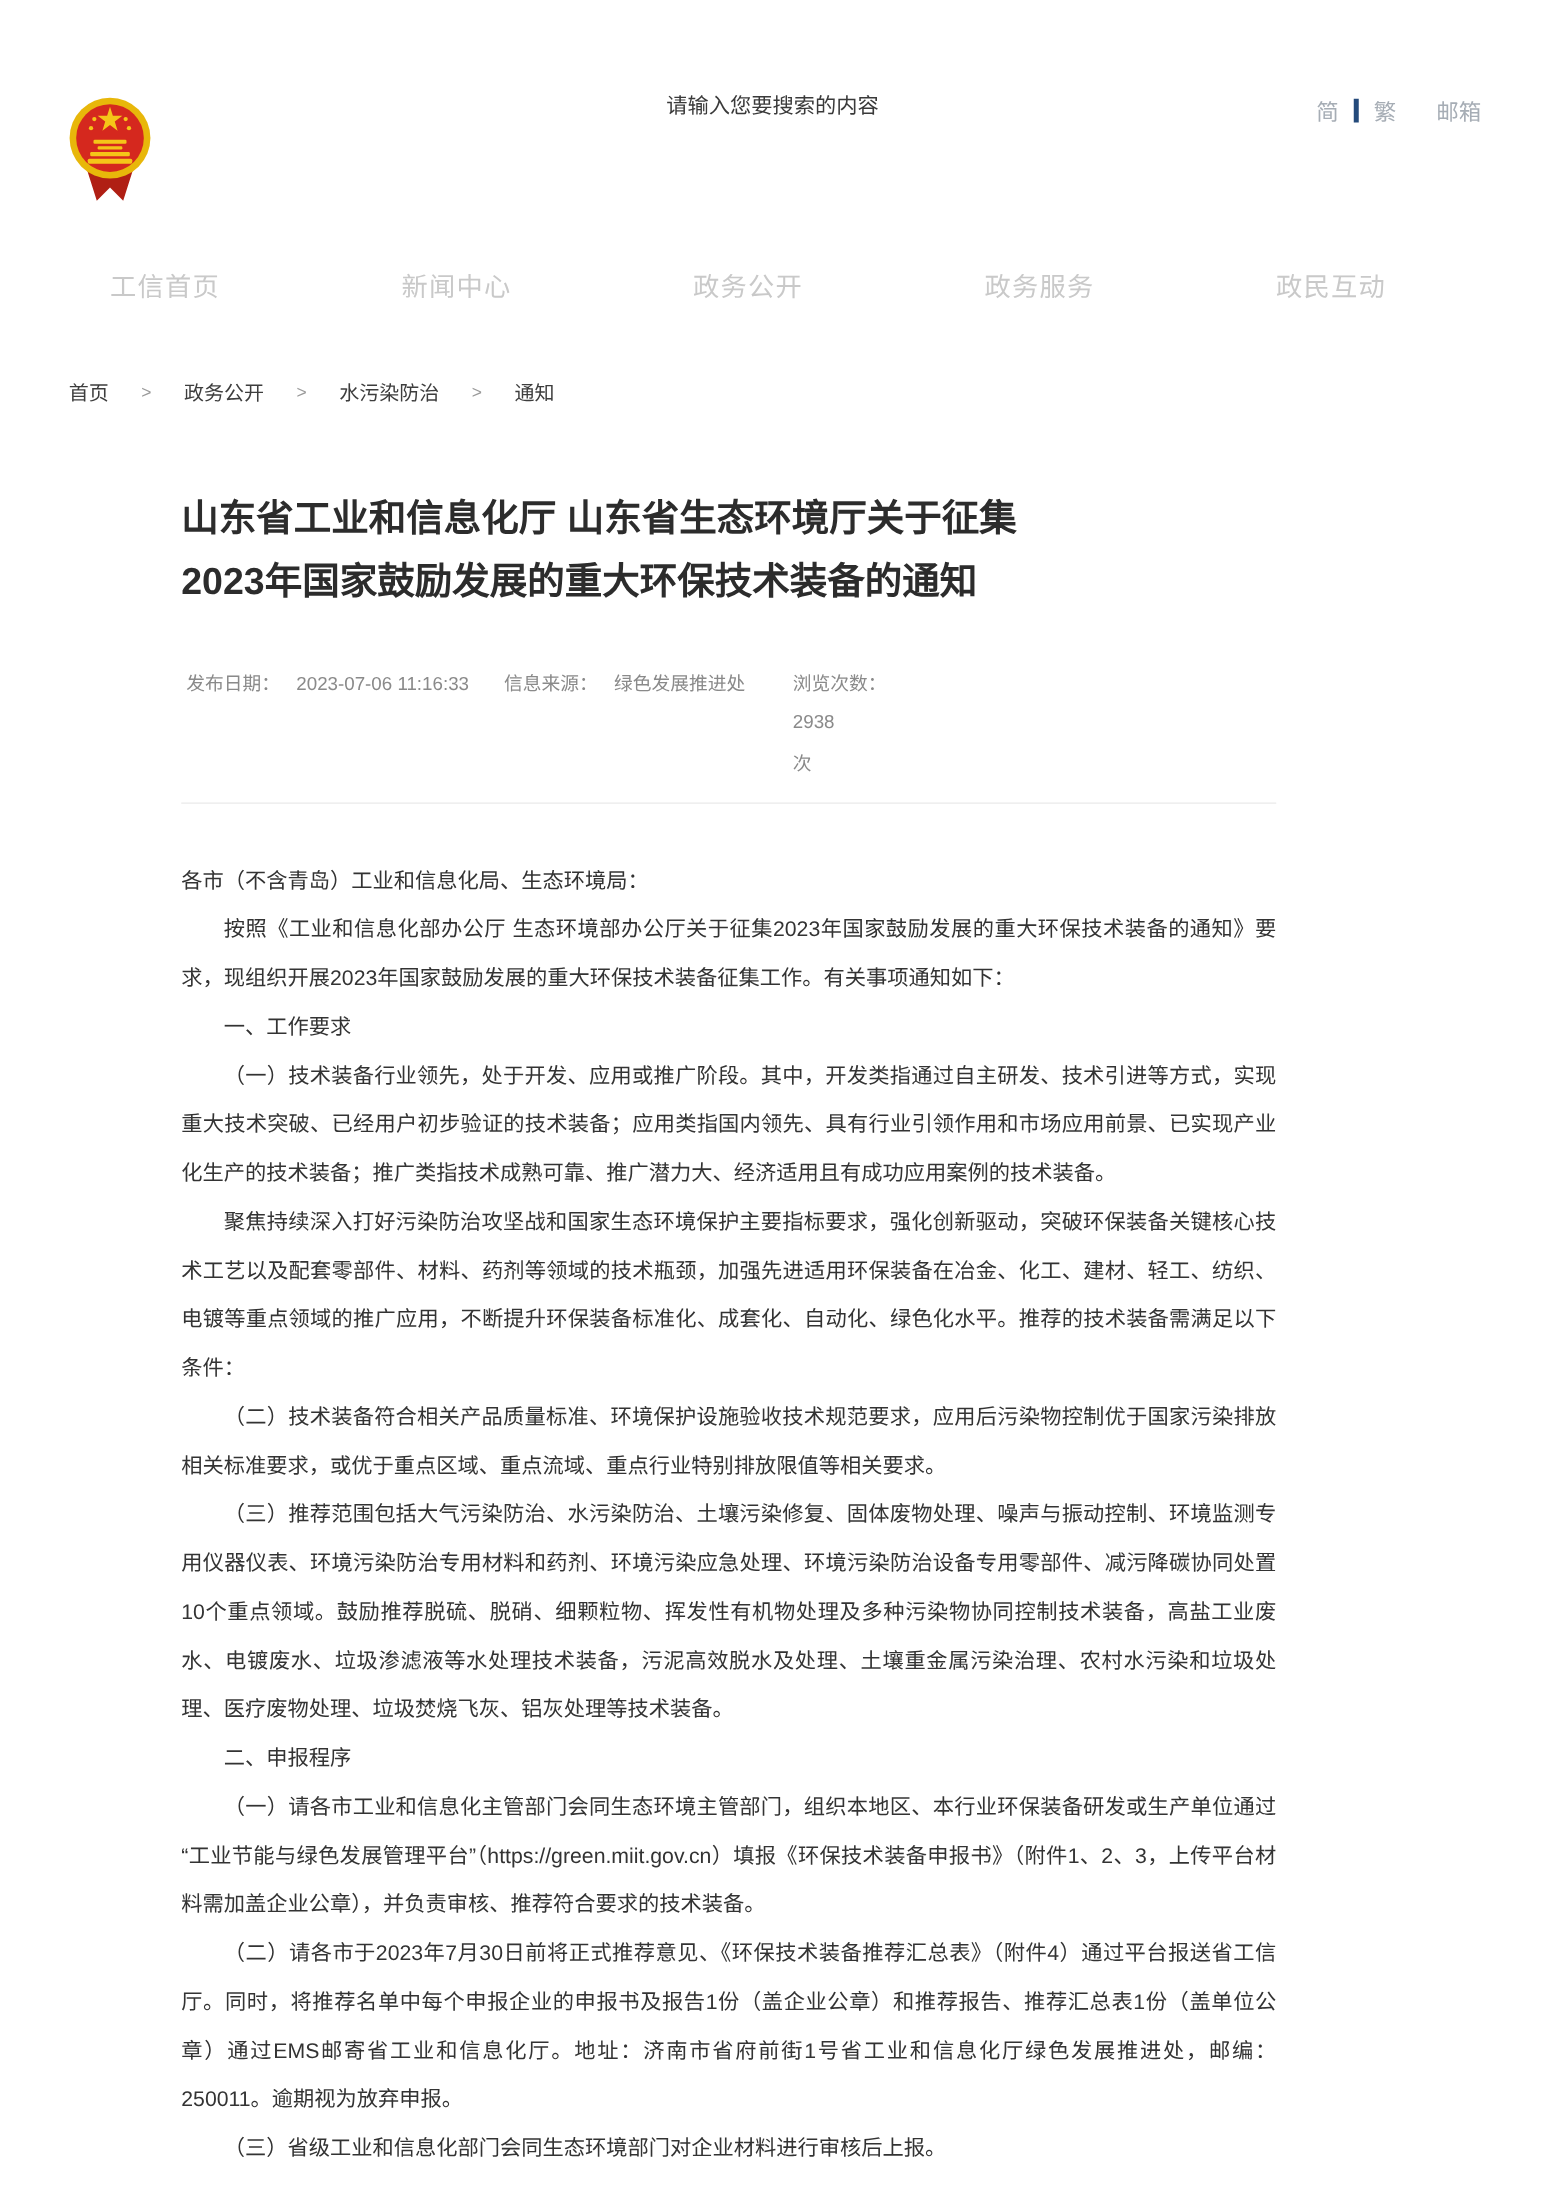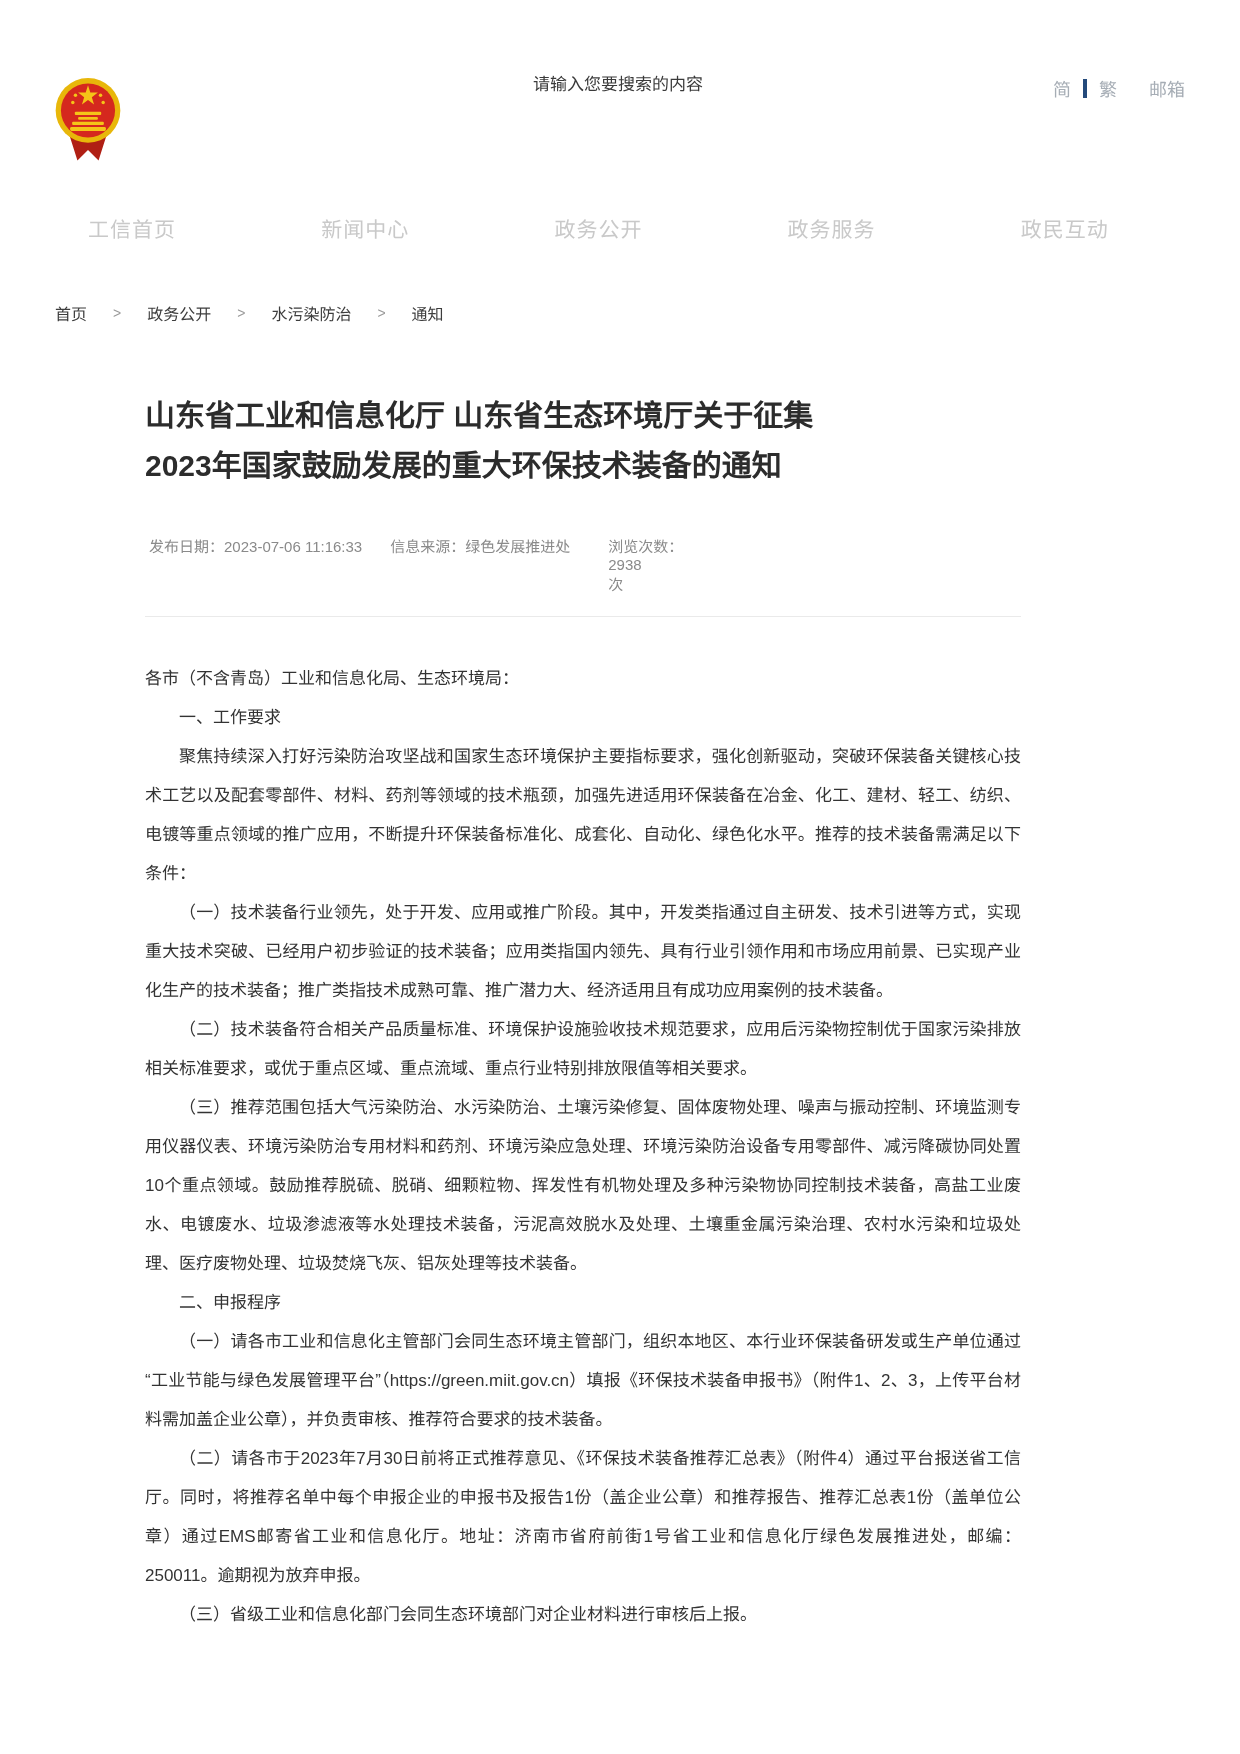--- a/index.html
+++ b/index.html
@@ -92,21 +92,21 @@
   }
   .meta {
     margin-top: 44px;
     display: flex;
     align-items: baseline;
     font-size: 15px;
     color: #8a8a8a;
     padding: 0 4px 22px 4px;
     border-bottom: 1px solid #eaeaea;
   }
-  .meta .grp { display: flex; align-items: baseline; }
+  .meta .grp { display: flex; align-items: baseline; gap: 13px; }
   .meta .grp + .grp { margin-left: 28px; }
   .meta .views { margin-left: auto; flex-direction: column; }
   .meta .views .num { margin: 0 26px 0 10px; }
 
   .doc-number {
     margin-top: 16px;
     text-align: center;
     font-size: 18px;
     color: #333;
   }
@@ -192,23 +192,24 @@
       <span class="grp views">
         <span>浏览次数：</span>
         <span class="num">2938</span>
         <span>次</span>
       </span>
     </div>
 
 
     <div class="body-text">
       <p>各市（不含青岛）工业和信息化局、生态环境局：</p>
+      <p class="indent">按照《工业和信息化部办公厅 生态环境部办公厅关于征集2023年国家鼓励发展的重大环保技术装备的通知》要求，现组织开展2023年国家鼓励发展的重大环保技术装备征集工作。有关事项通知如下：</p>
       <p class="indent">一、工作要求</p>
+      <p class="indent">（一）技术装备行业领先，处于开发、应用或推广阶段。其中，开发类指通过自主研发、技术引进等方式，实现重大技术突破、已经用户初步验证的技术装备；应用类指国内领先、具有行业引领作用和市场应用前景、已实现产业化生产的技术装备；推广类指技术成熟可靠、推广潜力大、经济适用且有成功应用案例的技术装备。</p>
       <p class="indent">聚焦持续深入打好污染防治攻坚战和国家生态环境保护主要指标要求，强化创新驱动，突破环保装备关键核心技术工艺以及配套零部件、材料、药剂等领域的技术瓶颈，加强先进适用环保装备在冶金、化工、建材、轻工、纺织、电镀等重点领域的推广应用，不断提升环保装备标准化、成套化、自动化、绿色化水平。推荐的技术装备需满足以下条件：</p>
-      <p class="indent">（一）技术装备行业领先，处于开发、应用或推广阶段。其中，开发类指通过自主研发、技术引进等方式，实现重大技术突破、已经用户初步验证的技术装备；应用类指国内领先、具有行业引领作用和市场应用前景、已实现产业化生产的技术装备；推广类指技术成熟可靠、推广潜力大、经济适用且有成功应用案例的技术装备。</p>
       <p class="indent">（二）技术装备符合相关产品质量标准、环境保护设施验收技术规范要求，应用后污染物控制优于国家污染排放相关标准要求，或优于重点区域、重点流域、重点行业特别排放限值等相关要求。</p>
       <p class="indent">（三）推荐范围包括大气污染防治、水污染防治、土壤污染修复、固体废物处理、噪声与振动控制、环境监测专用仪器仪表、环境污染防治专用材料和药剂、环境污染应急处理、环境污染防治设备专用零部件、减污降碳协同处置10个重点领域。鼓励推荐脱硫、脱硝、细颗粒物、挥发性有机物处理及多种污染物协同控制技术装备，高盐工业废水、电镀废水、垃圾渗滤液等水处理技术装备，污泥高效脱水及处理、土壤重金属污染治理、农村水污染和垃圾处理、医疗废物处理、垃圾焚烧飞灰、铝灰处理等技术装备。</p>
       <p class="indent">二、申报程序</p>
       <p class="indent">（一）请各市工业和信息化主管部门会同生态环境主管部门，组织本地区、本行业环保装备研发或生产单位通过“工业节能与绿色发展管理平台”（https://green.miit.gov.cn）填报《环保技术装备申报书》（附件1、2、3，上传平台材料需加盖企业公章），并负责审核、推荐符合要求的技术装备。</p>
       <p class="indent">（二）请各市于2023年7月30日前将正式推荐意见、《环保技术装备推荐汇总表》（附件4）通过平台报送省工信厅。同时，将推荐名单中每个申报企业的申报书及报告1份（盖企业公章）和推荐报告、推荐汇总表1份（盖单位公章）通过EMS邮寄省工业和信息化厅。地址：济南市省府前街1号省工业和信息化厅绿色发展推进处，邮编：250011。逾期视为放弃申报。</p>
       <p class="indent">（三）省级工业和信息化部门会同生态环境部门对企业材料进行审核后上报。</p>
     </div>
   </main>
 
 </div>

